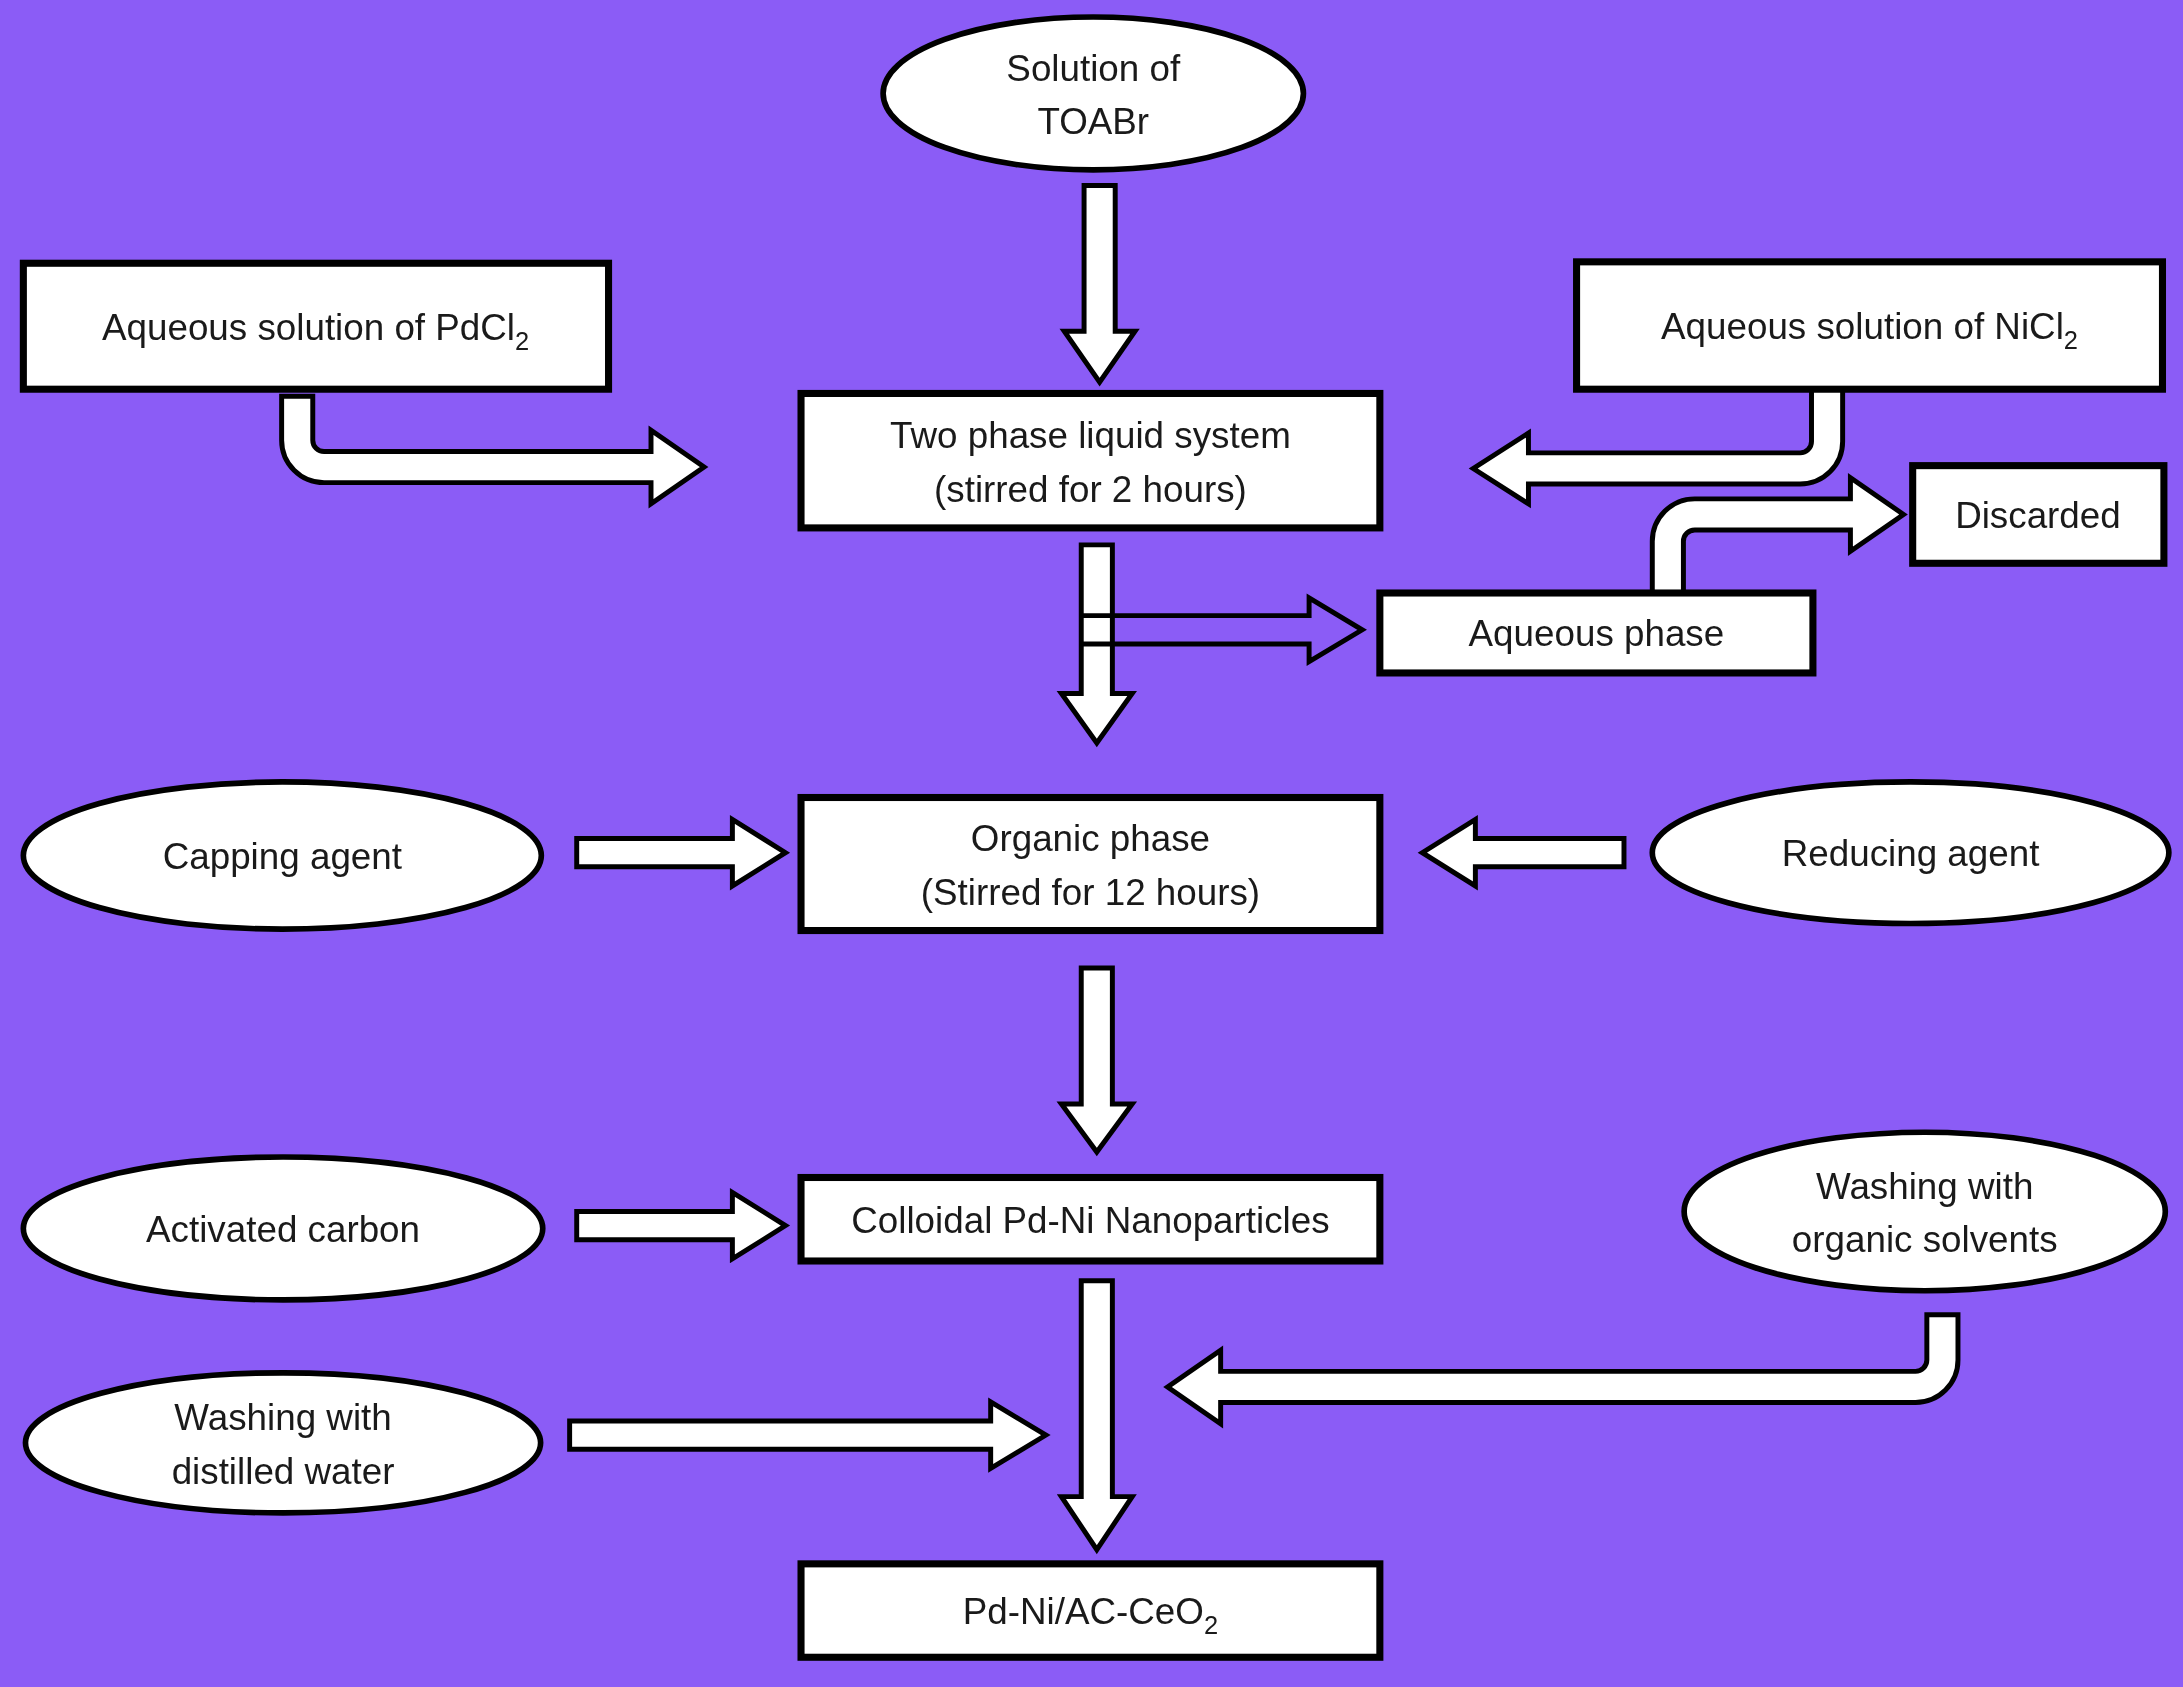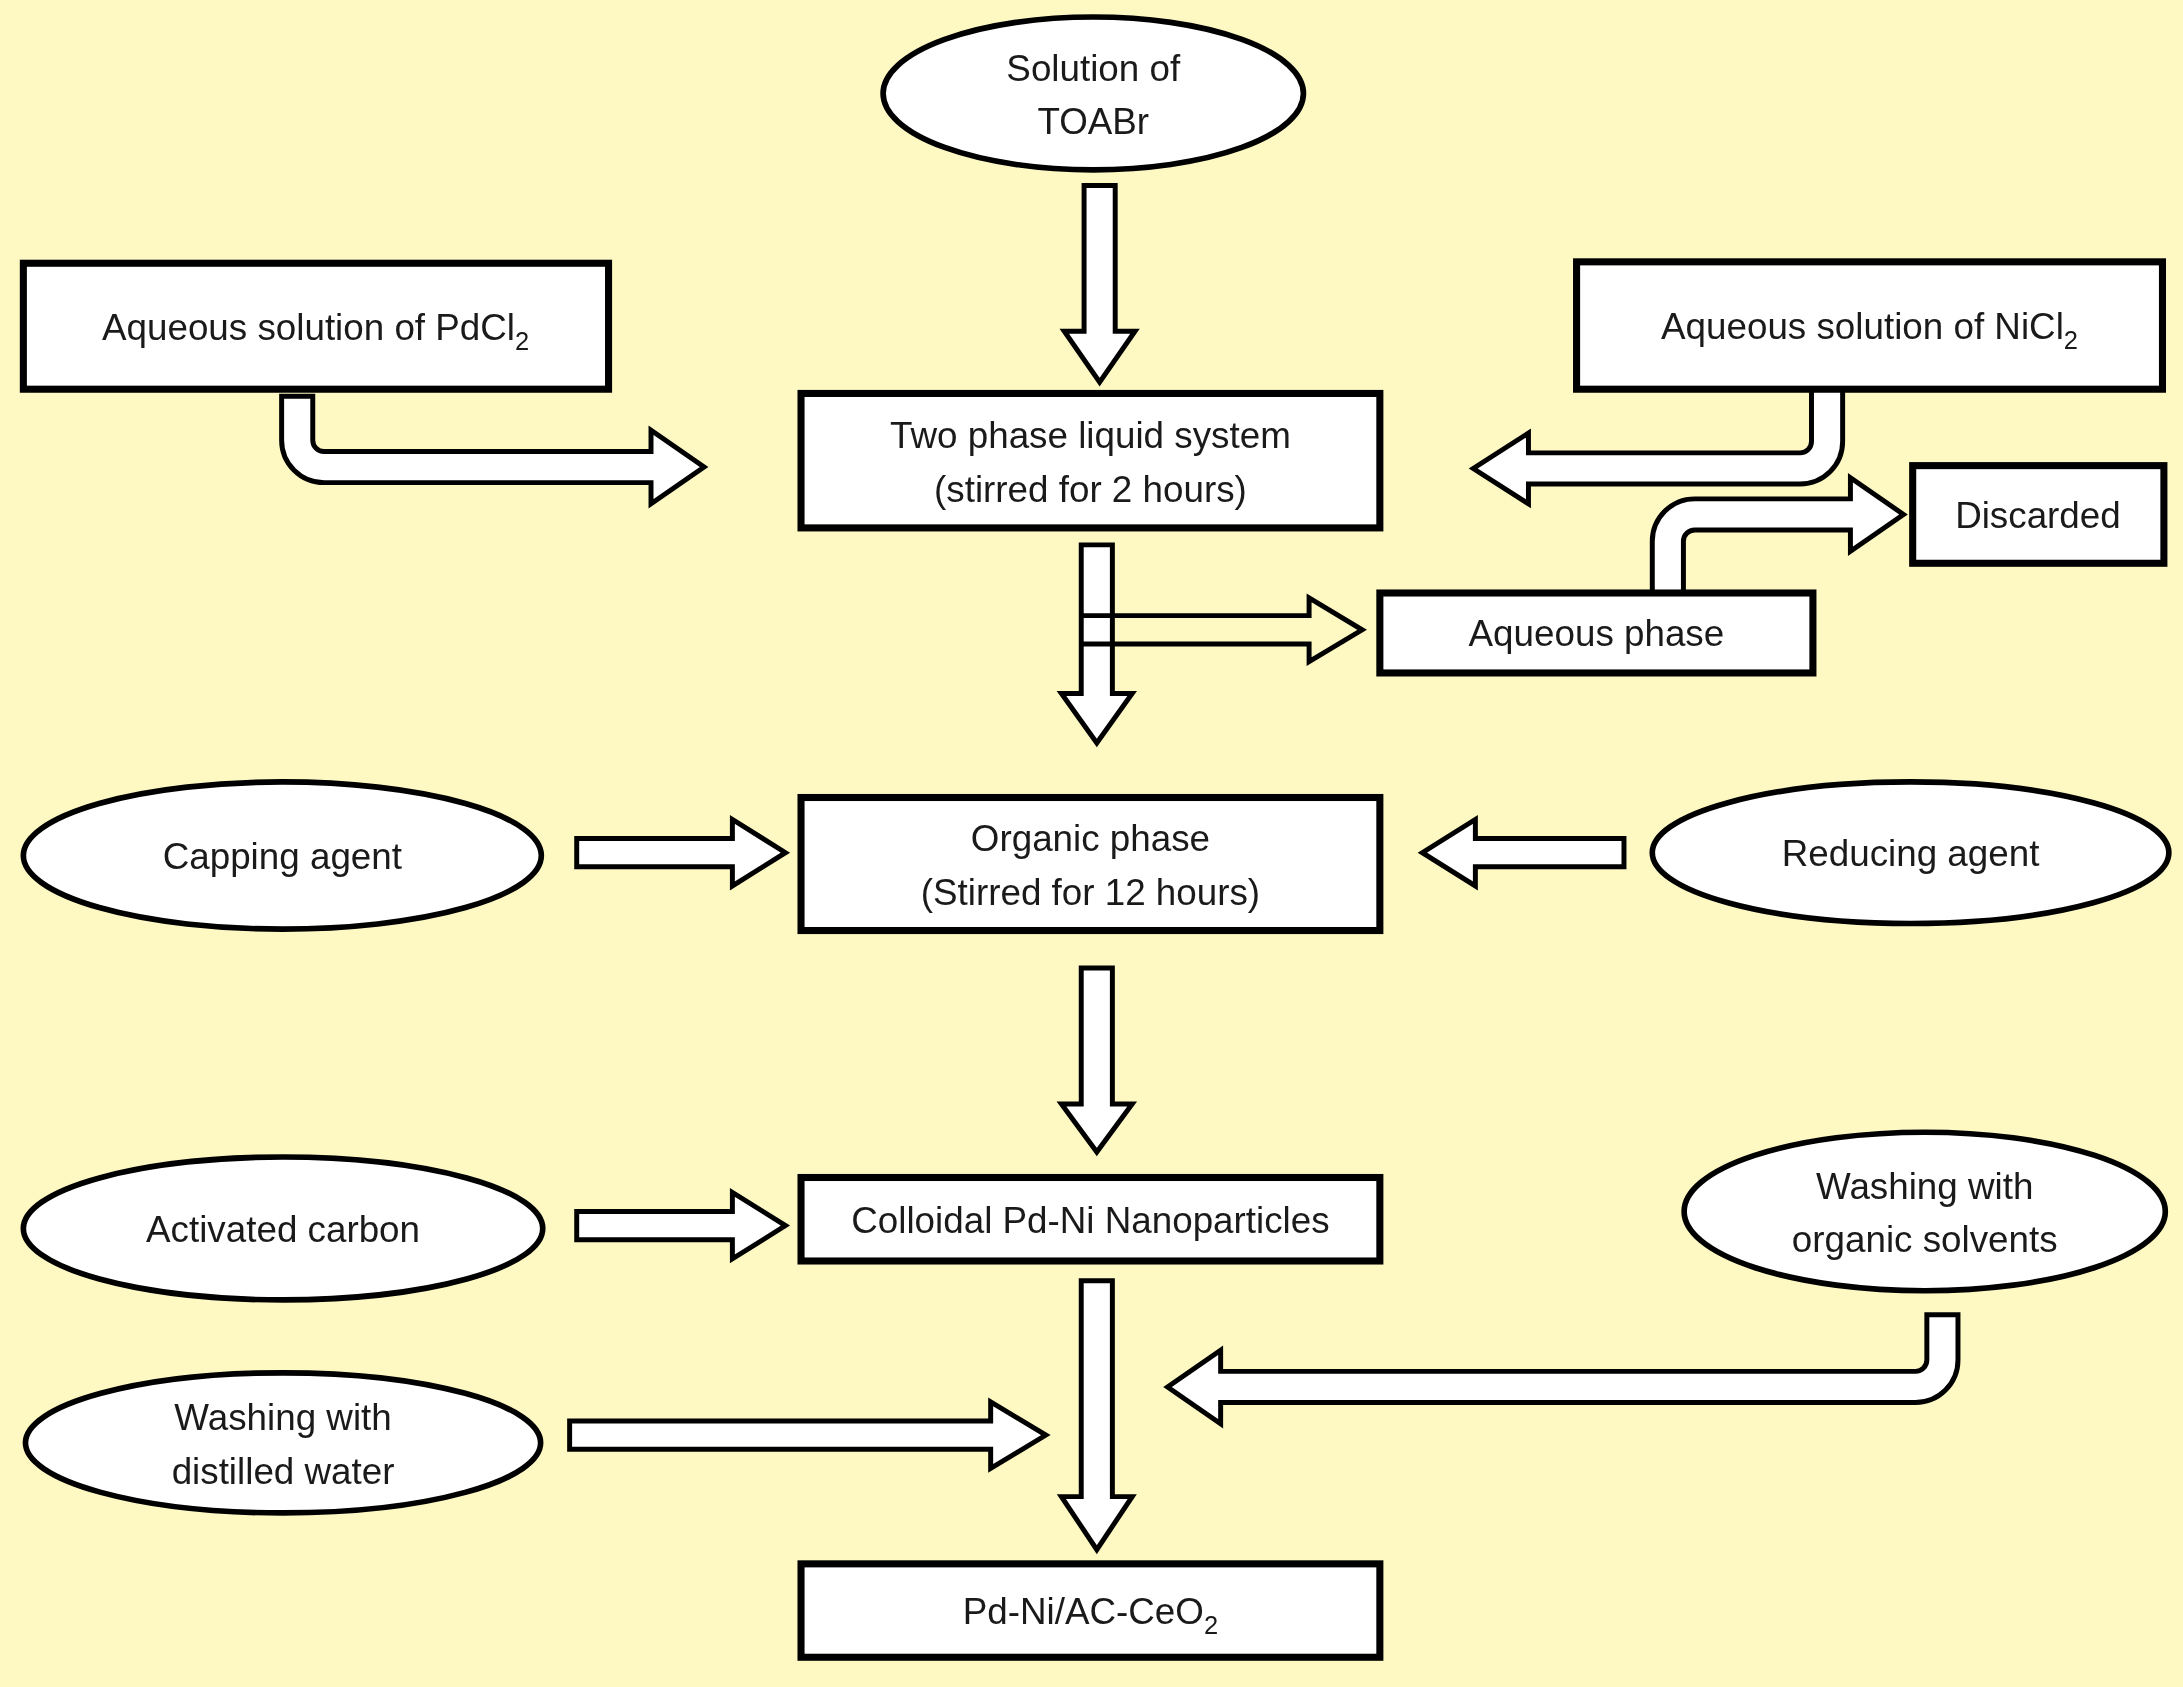--- a/index.html
+++ b/index.html
@@ -9,21 +9,21 @@
   }
   body {
     width: 2183px;
     height: 1687px;
     font-family: "Liberation Sans", sans-serif;
   }
   .diagram-stage {
     position: relative;
     width: 2183px;
     height: 1687px;
-    background: #fef9c3;
+    background: #8b5cf6;
   }
   svg { display: block; }
 
   .node-shape {
     fill: #ffffff;
     stroke: #000000;
   }
   .node-rect   { stroke-width: 10px; }
   .node-ellipse{ stroke-width: 8px; }
 

